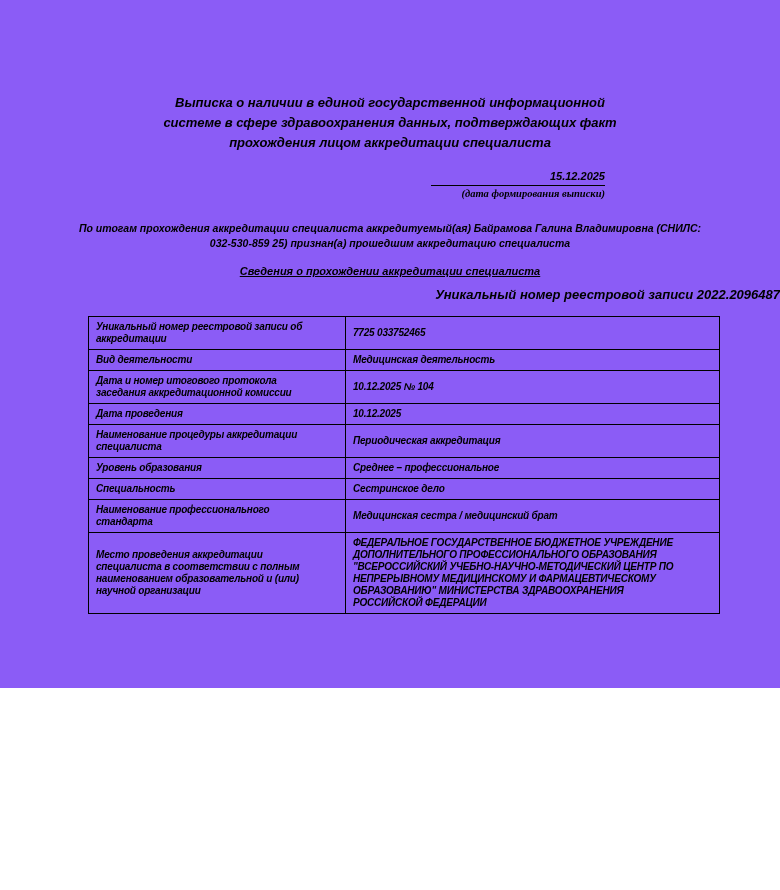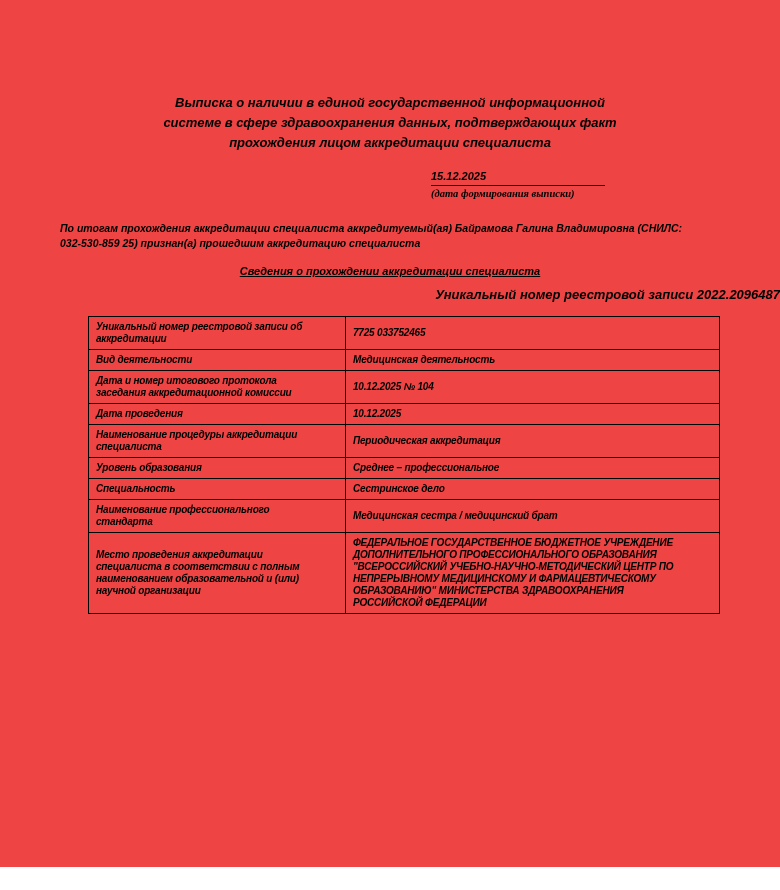--- a/index.html
+++ b/index.html
@@ -12,56 +12,57 @@
     height: 890px;
     overflow: hidden;
     font-family: "Liberation Sans", "DejaVu Sans", sans-serif;
     font-style: italic;
     font-weight: bold;
     color: #000000;
     -webkit-font-smoothing: antialiased;
   }
   .page {
     width: 780px;
-    height: 867px;
+    height: 688px;
     box-sizing: border-box;
     padding-top: 93px;
-    background: #ef4444;
+    background: #8b5cf6;
   }
   .pre {
     white-space: pre-line;
   }
   .doc-title {
     font-size: 13px;
     line-height: 20px;
     text-align: center;
     margin: 0 auto;
     width: 640px;
   }
   .date-block {
     width: 174px;
     margin-left: 431px;
     margin-top: 17px;
-    text-align: left;
+    text-align: right;
   }
   .date-value {
     font-size: 11px;
     line-height: 13px;
     padding-bottom: 2px;
     border-bottom: 1.6px solid #000000;
   }
   .date-caption {
     font-size: 10.5px;
     line-height: 12px;
     margin-top: 2px;
     font-family: Liberation Serif, serif;
   }
   .summary {
     font-size: 10.5px;
     line-height: 15px;
+    text-align: center;
     width: 660px;
     margin: 21px auto 0 auto;
   }
   .section-heading {
     font-size: 11px;
     line-height: 13px;
     text-align: center;
     text-decoration: underline;
     margin-top: 14px;
   }

